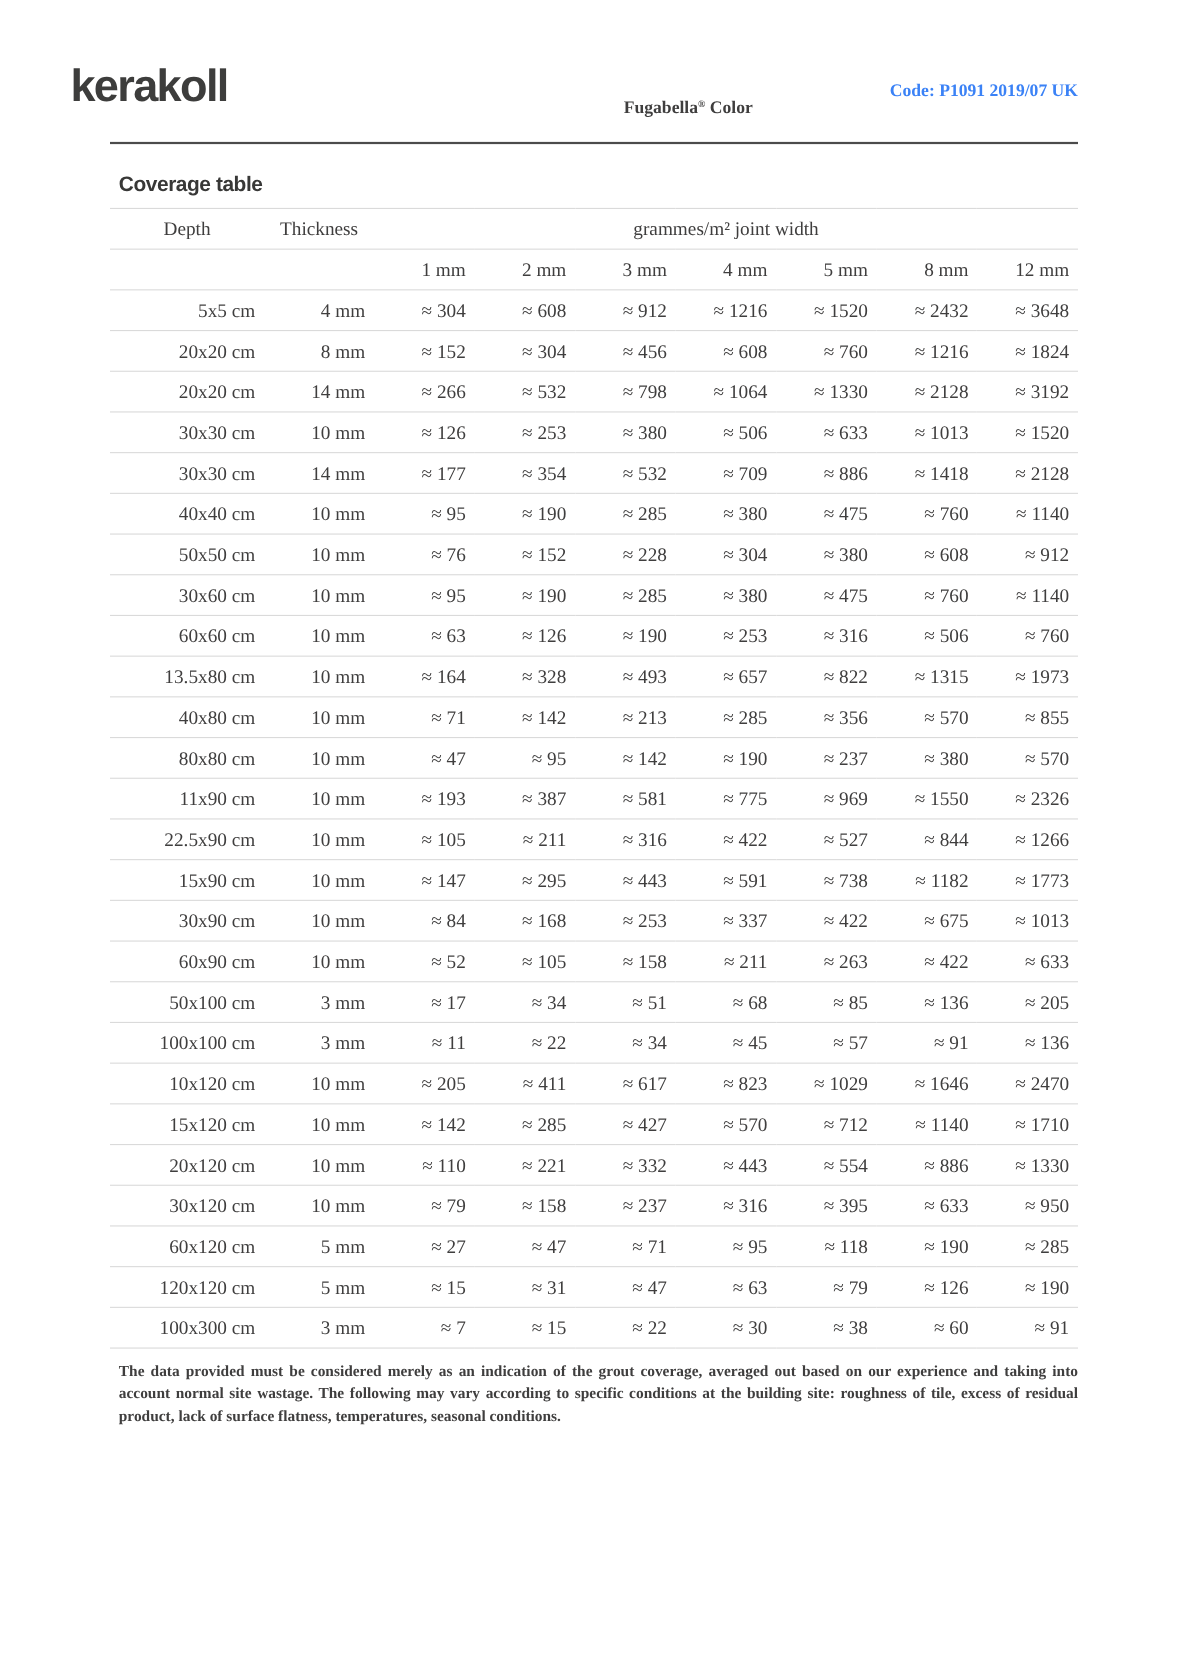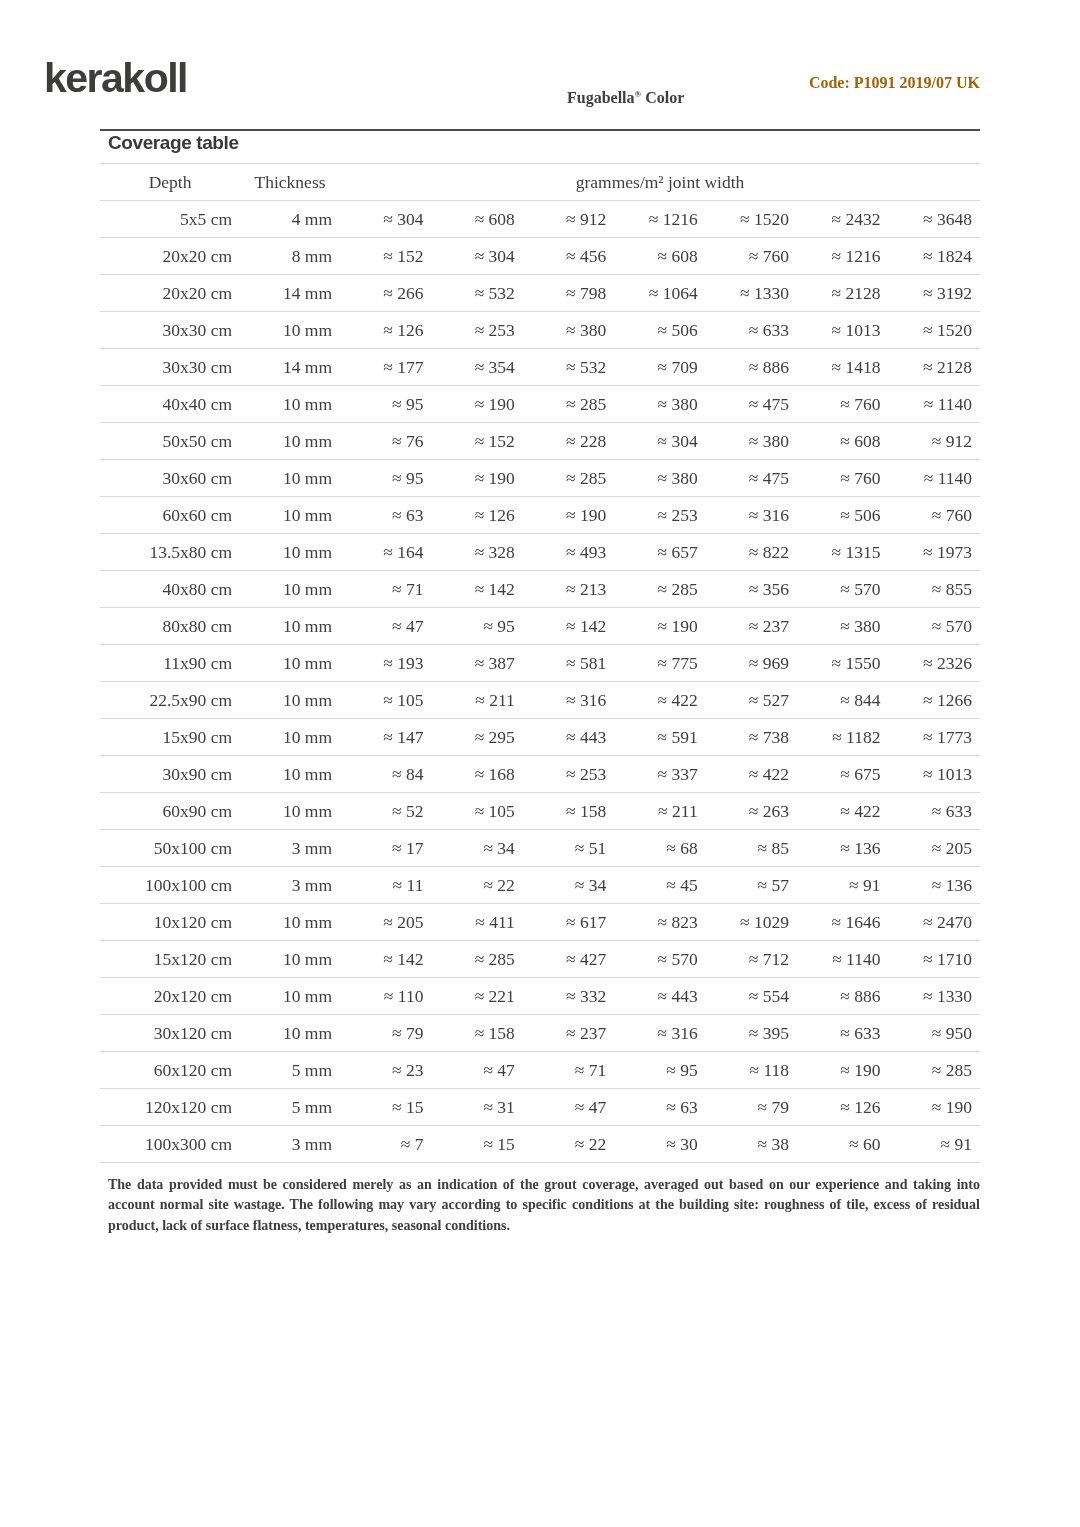--- a/index.html
+++ b/index.html
@@ -8,37 +8,37 @@
     width: 1080px;
     height: 1527px;
     background: #ffffff;
     color: #3f3e3e;
     font-family: "Liberation Serif", "DejaVu Serif", serif;
     position: relative;
     overflow: hidden;
   }
   .page-header { position: relative; height: 129px; }
   .logo {
-    position: absolute; left: 44px; top: 58px;
+    position: absolute; left: 64px; top: 58px;
     font-family: "Liberation Sans", sans-serif;
     font-weight: 700; font-size: 41px; line-height: 1;
     letter-spacing: -1.5px; color: #3d3d3c;
   }
   .product-name {
     position: absolute; left: 567px; top: 89px;
     font-size: 16px; font-weight: 600; color: #3f3e3e;
   }
   .product-name sup { font-size: 9px; vertical-align: 6px; }
   .doc-code {
     position: absolute; right: 100px; top: 74px;
-    font-size: 16px; font-weight: 600; color: #a16207; text-align: right;
+    font-size: 16px; font-weight: 600; color: #3b82f6; text-align: right;
   }
   .dark-rule { margin: 0 100px; border-top: 2px solid #4b4b4b; }
   .table-title {
-    margin: 1px 100px 9px 108px;
+    margin: 27px 100px 9px 108px;
     font-family: "Liberation Sans", sans-serif;
     font-weight: 700; font-size: 19px; letter-spacing: -0.4px;
     color: #383837;
   }
   table.coverage {
     margin: 0 100px; width: 880px;
     border-collapse: collapse;
     border-top: 1px solid #dadada;
     table-layout: fixed;
   }
@@ -84,20 +84,31 @@
       <col class="c-val">
       <col class="c-val">
       <col class="c-val">
   </colgroup>
   <thead>
     <tr class="head-row-1">
       <th>Depth</th>
       <th>Thickness</th>
       <th colspan="7" class="head-span">grammes/m² joint width</th>
     </tr>
+    <tr class="head-row-2">
+      <th></th>
+      <th></th>
+      <th>1 mm</th>
+      <th>2 mm</th>
+      <th>3 mm</th>
+      <th>4 mm</th>
+      <th>5 mm</th>
+      <th>8 mm</th>
+      <th>12 mm</th>
+    </tr>
   </thead>
   <tbody id="coverage-body">
       <tr>
         <td class="depth-cell">5x5 cm</td>
         <td class="thickness-cell">4 mm</td>
         <td class="value-cell">≈ 304</td>
         <td class="value-cell">≈ 608</td>
         <td class="value-cell">≈ 912</td>
         <td class="value-cell">≈ 1216</td>
         <td class="value-cell">≈ 1520</td>
@@ -342,21 +353,21 @@
         <td class="value-cell">≈ 158</td>
         <td class="value-cell">≈ 237</td>
         <td class="value-cell">≈ 316</td>
         <td class="value-cell">≈ 395</td>
         <td class="value-cell">≈ 633</td>
         <td class="value-cell">≈ 950</td>
       </tr>
       <tr>
         <td class="depth-cell">60x120 cm</td>
         <td class="thickness-cell">5 mm</td>
-        <td class="value-cell">≈ 23</td>
+        <td class="value-cell">≈ 27</td>
         <td class="value-cell">≈ 47</td>
         <td class="value-cell">≈ 71</td>
         <td class="value-cell">≈ 95</td>
         <td class="value-cell">≈ 118</td>
         <td class="value-cell">≈ 190</td>
         <td class="value-cell">≈ 285</td>
       </tr>
       <tr>
         <td class="depth-cell">120x120 cm</td>
         <td class="thickness-cell">5 mm</td>

